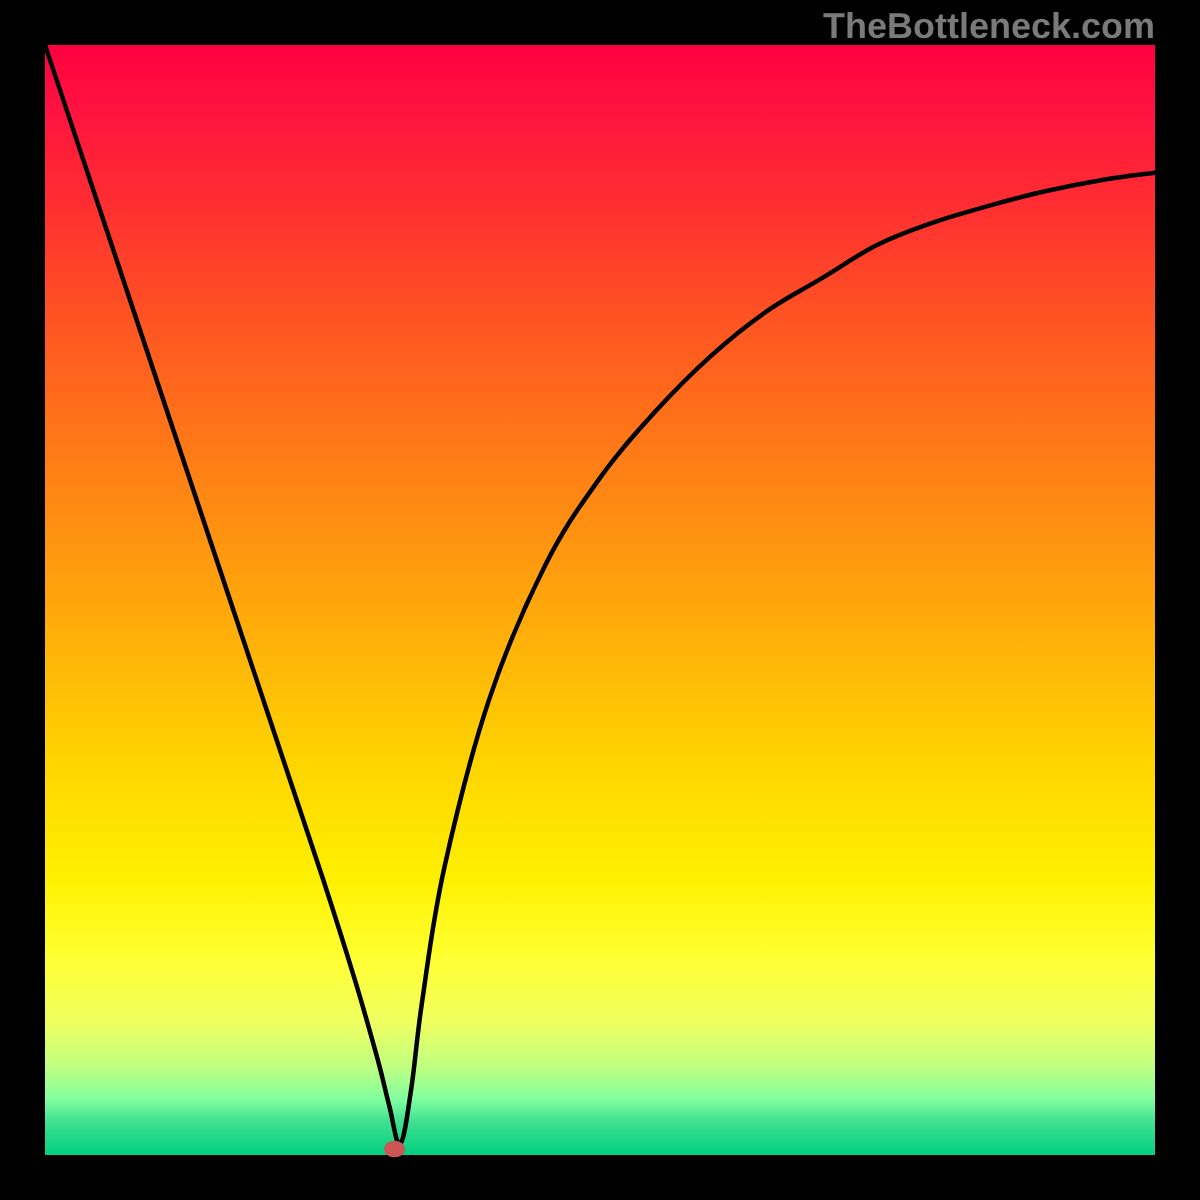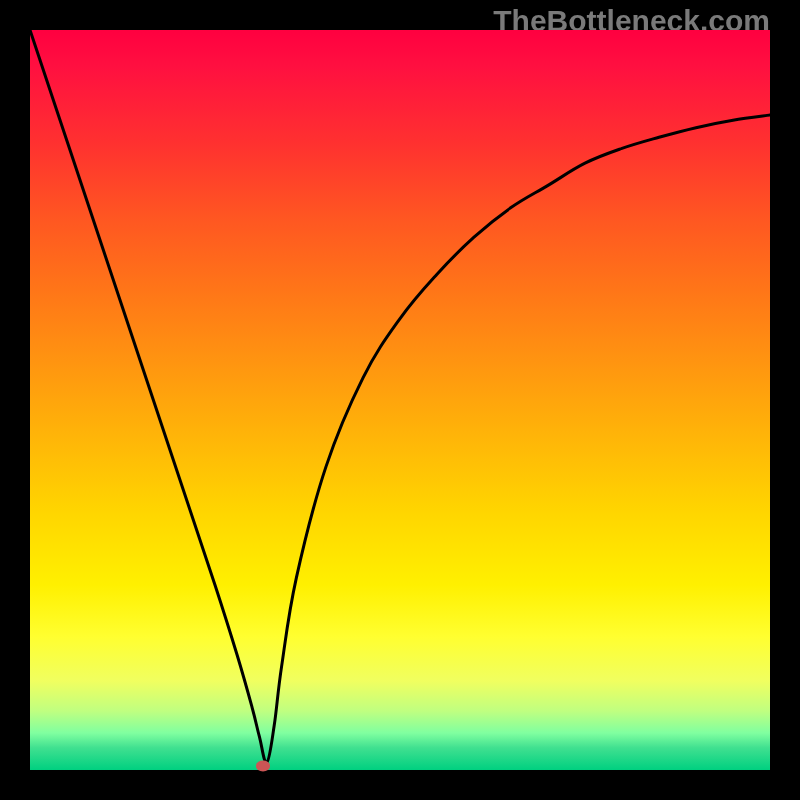--- a/index.html
+++ b/index.html
@@ -31,21 +31,21 @@
       #c0ff80 92%,
       #80ffa0 95%,
       #40e090 97%,
       #00d080 100%);
   }
   .watermark {
     position: absolute;
     top: 4px;
     right: 30px;
     font-family: Arial, Helvetica, sans-serif;
-    font-size: 30px;
+    font-size: 24px;
     font-weight: bold;
     color: #7a7a7a;
     letter-spacing: 0px;
     margin-left: 48px;
   }
   svg.curve {
     position: absolute;
     left: 0; top: 0;
     width: 740px; height: 740px;
   }

